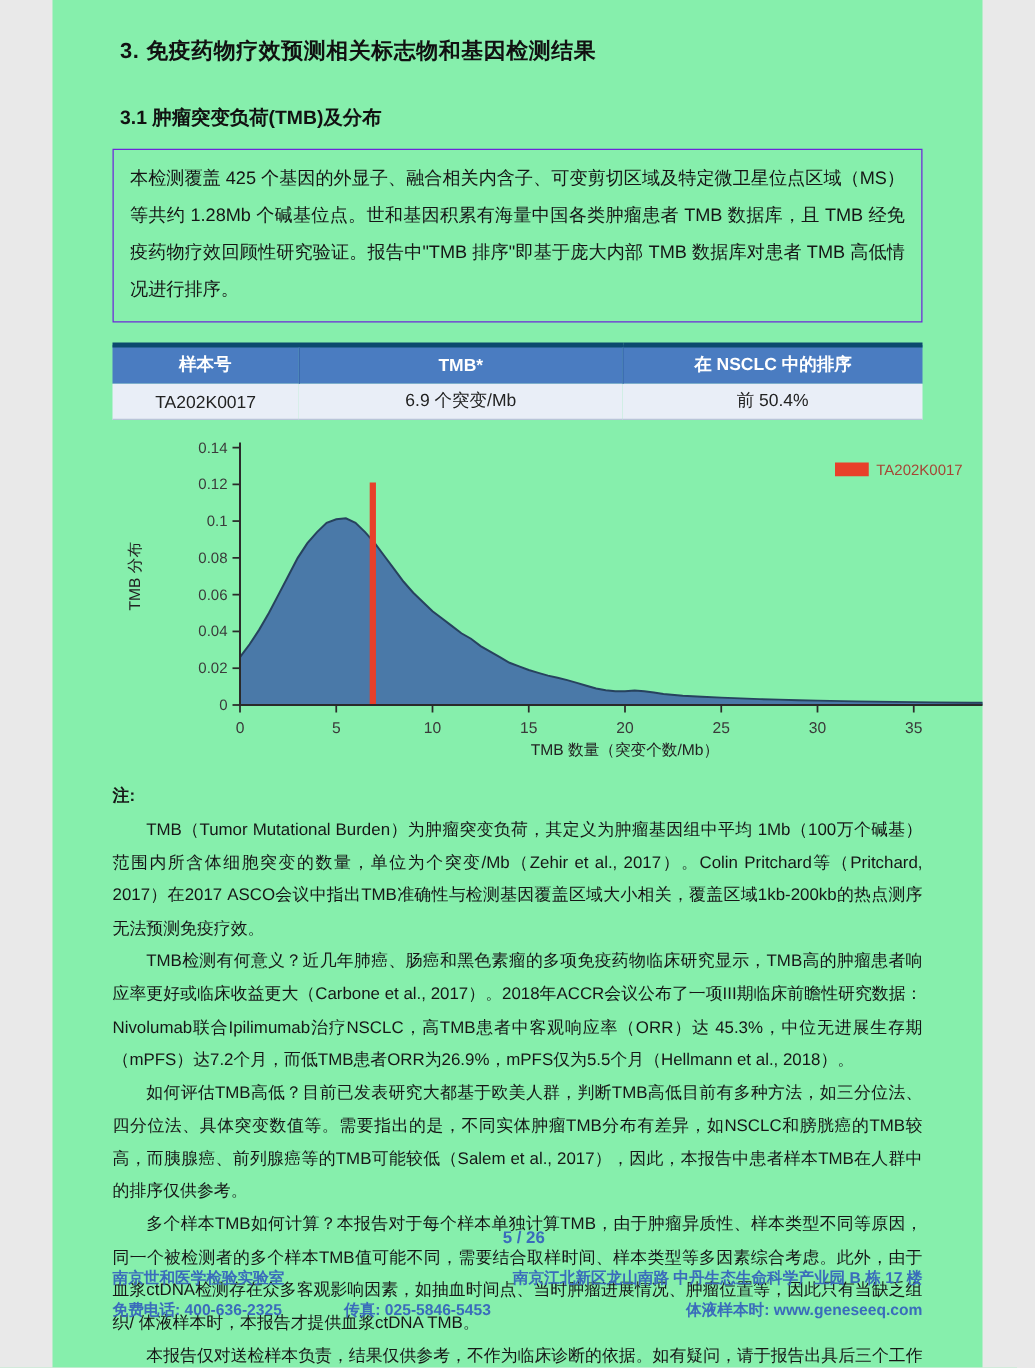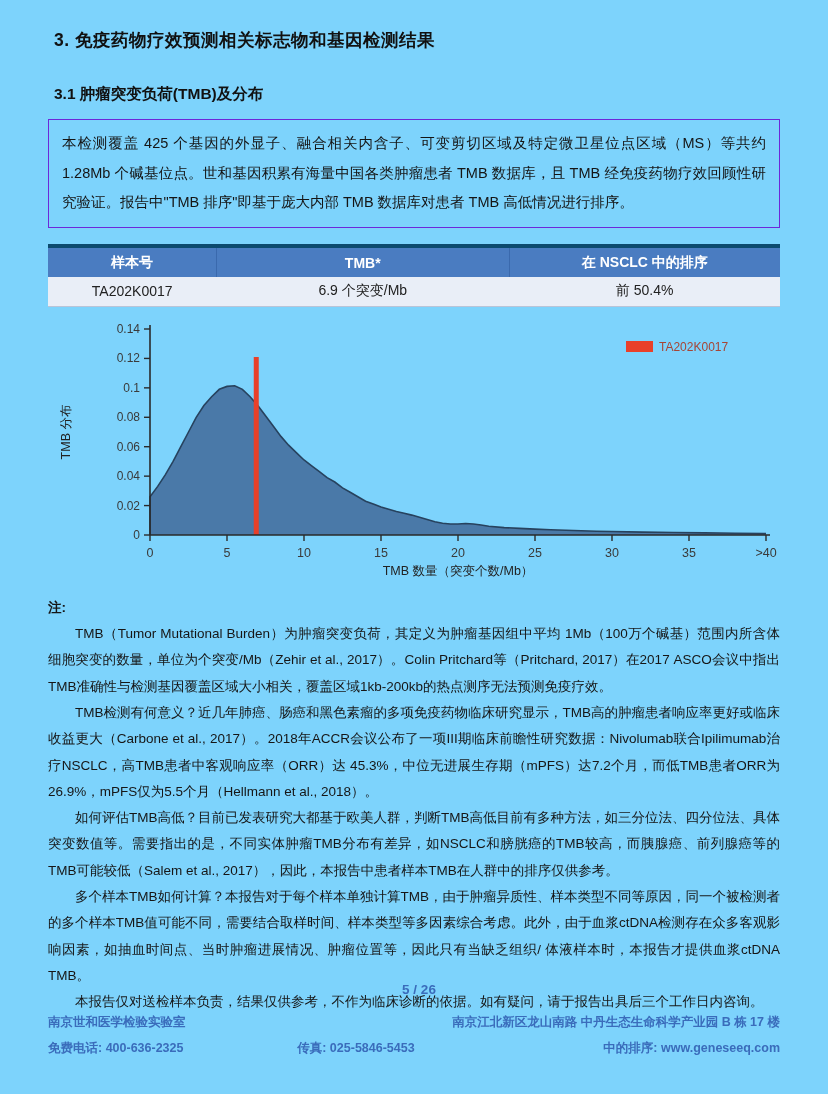--- a/index.html
+++ b/index.html
@@ -1,22 +1,22 @@
 <!DOCTYPE html>
 <html><head>
 <meta charset="utf-8">
 <style>
   * { margin: 0; padding: 0; box-sizing: border-box; }
   html, body { background: #e9e9e9; }
   body { font-family: "Liberation Sans", "DejaVu Sans", sans-serif; }
   .page {
     position: relative;
-    width: 828px; height: 1094px;
+    width: 744px; height: 1094px;
     margin: 0 auto;
-    background: #7dd3fc;
+    background: #86efac;
     color: #1c1c1c;
     overflow: hidden;
   }
   .content { padding: 24px 48px 0 48px; }
 
   h1.doc-title {
     font-size: 17.5px; font-weight: bold; letter-spacing: .5px;
     margin: 4px 6px 0 6px; color: #111;
   }
   h2.section-title {
@@ -168,15 +168,15 @@
   </div>
 
   <div class="page-number">5 / 26</div>
 
   <div class="footer">
     <div class="cell f-left">南京世和医学检验实验室</div>
     <div class="cell f-center"></div>
     <div class="cell f-right">南京江北新区龙山南路 中丹生态生命科学产业园 B 栋 17 楼</div>
     <div class="cell f-left">免费电话: 400-636-2325</div>
     <div class="cell f-center">传真: 025-5846-5453</div>
-    <div class="cell f-right">中的排序: www.geneseeq.com</div>
+    <div class="cell f-right">体液样本时: www.geneseeq.com</div>
   </div>
 </div>
 
 </body></html>

